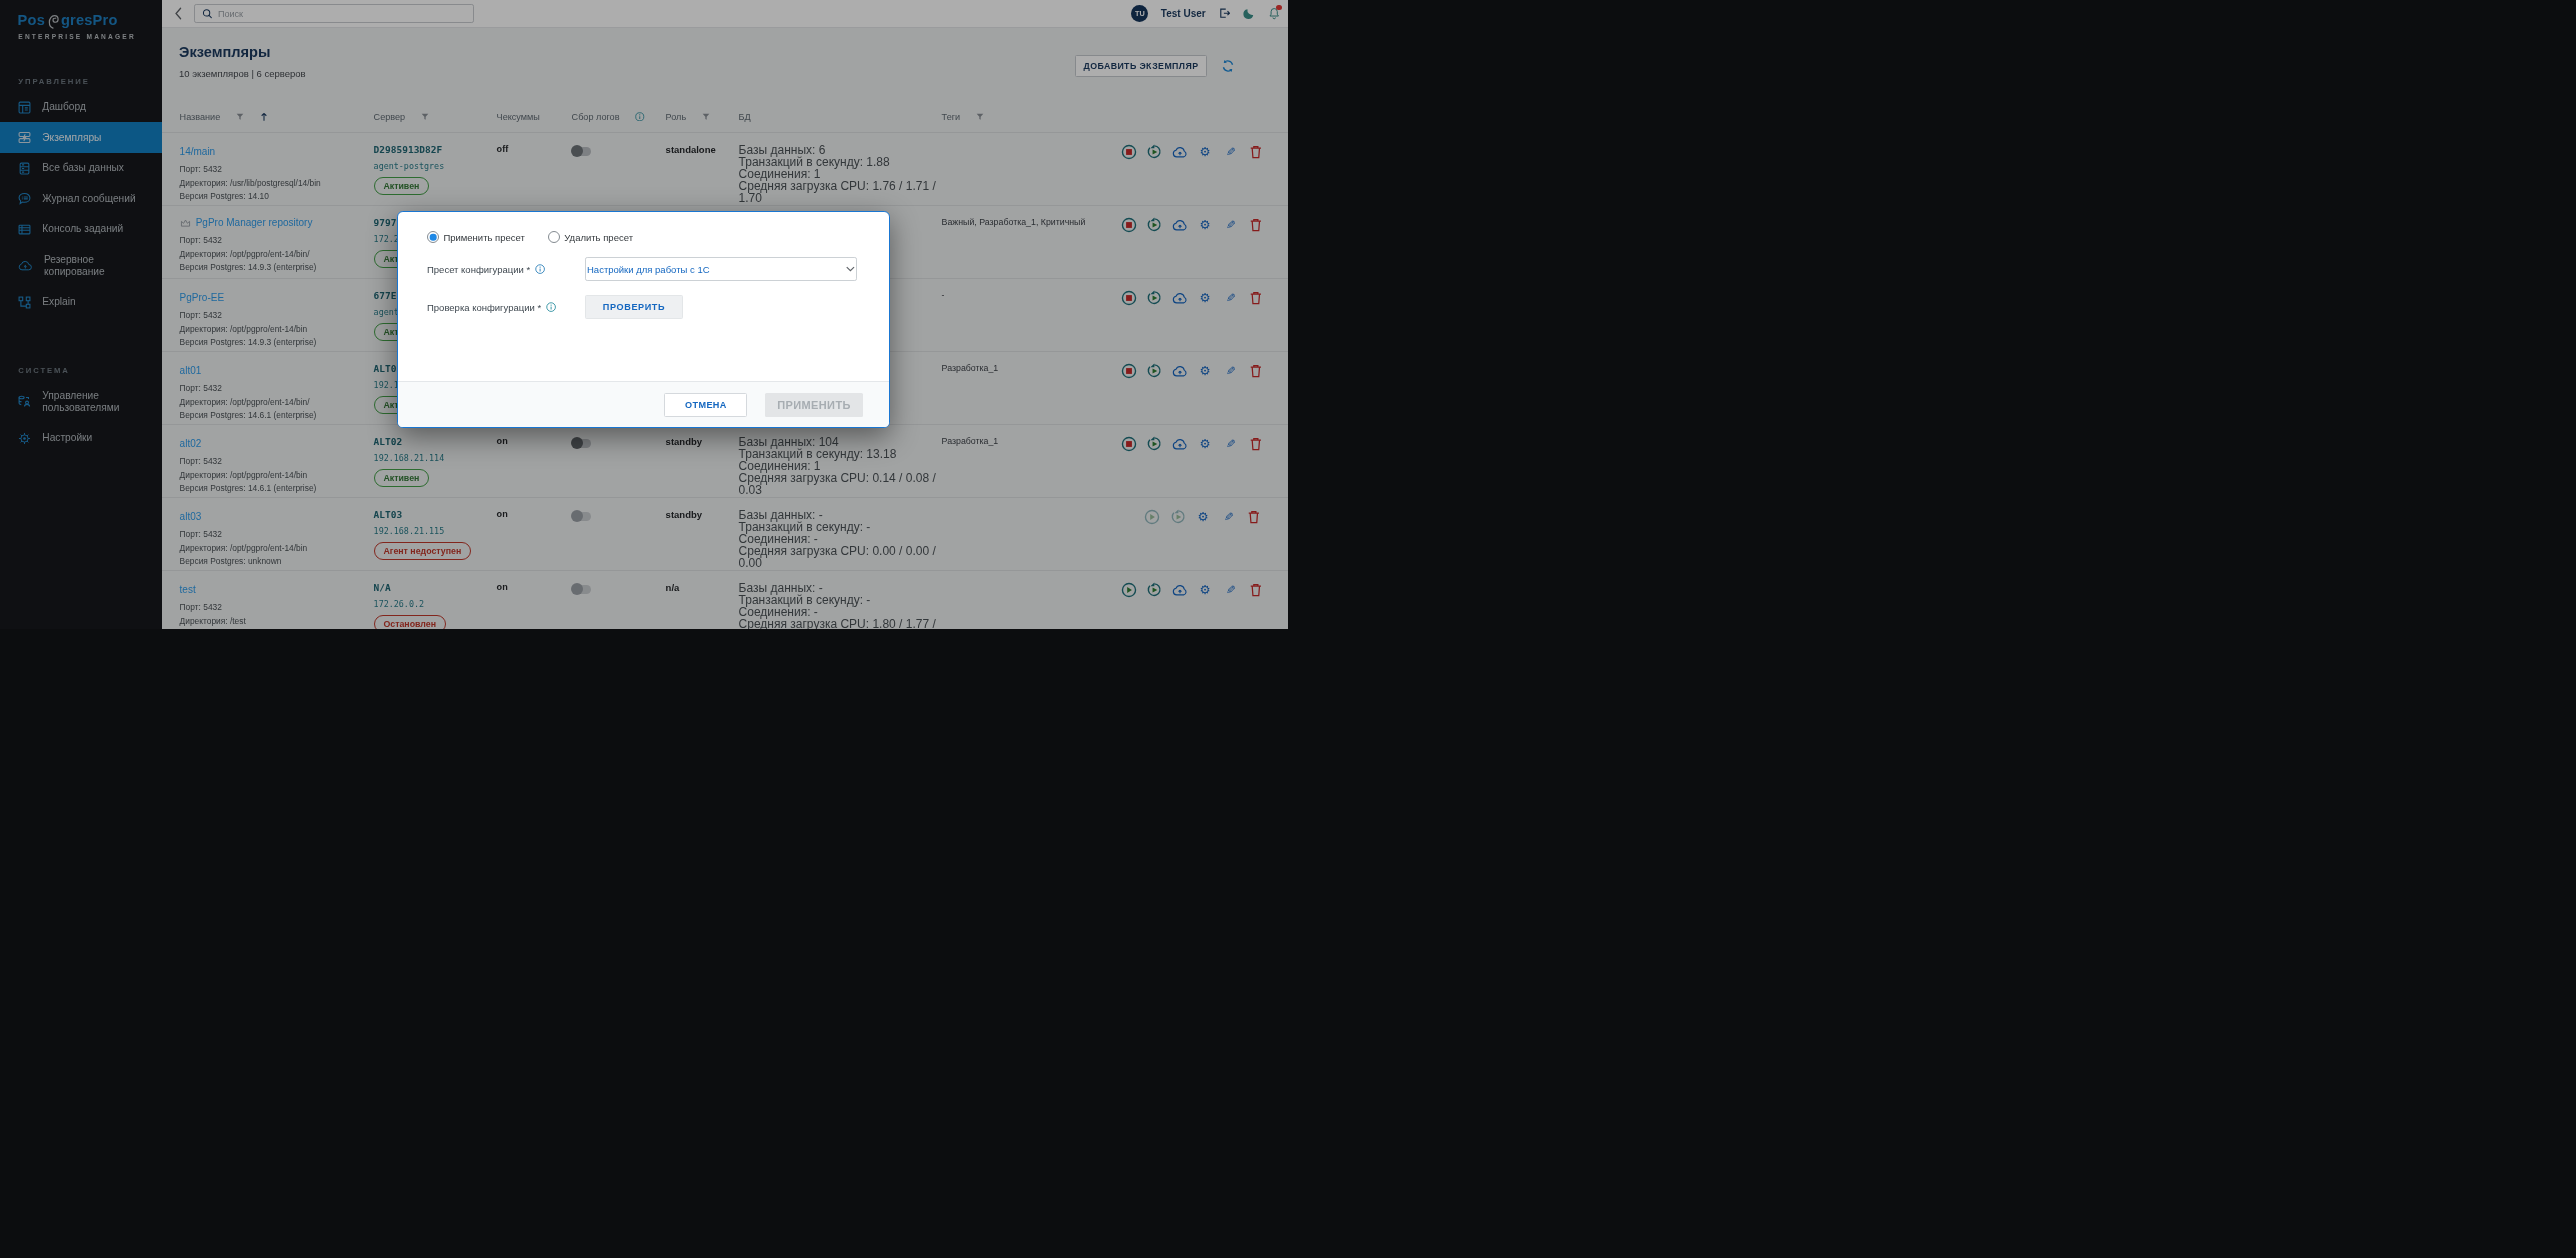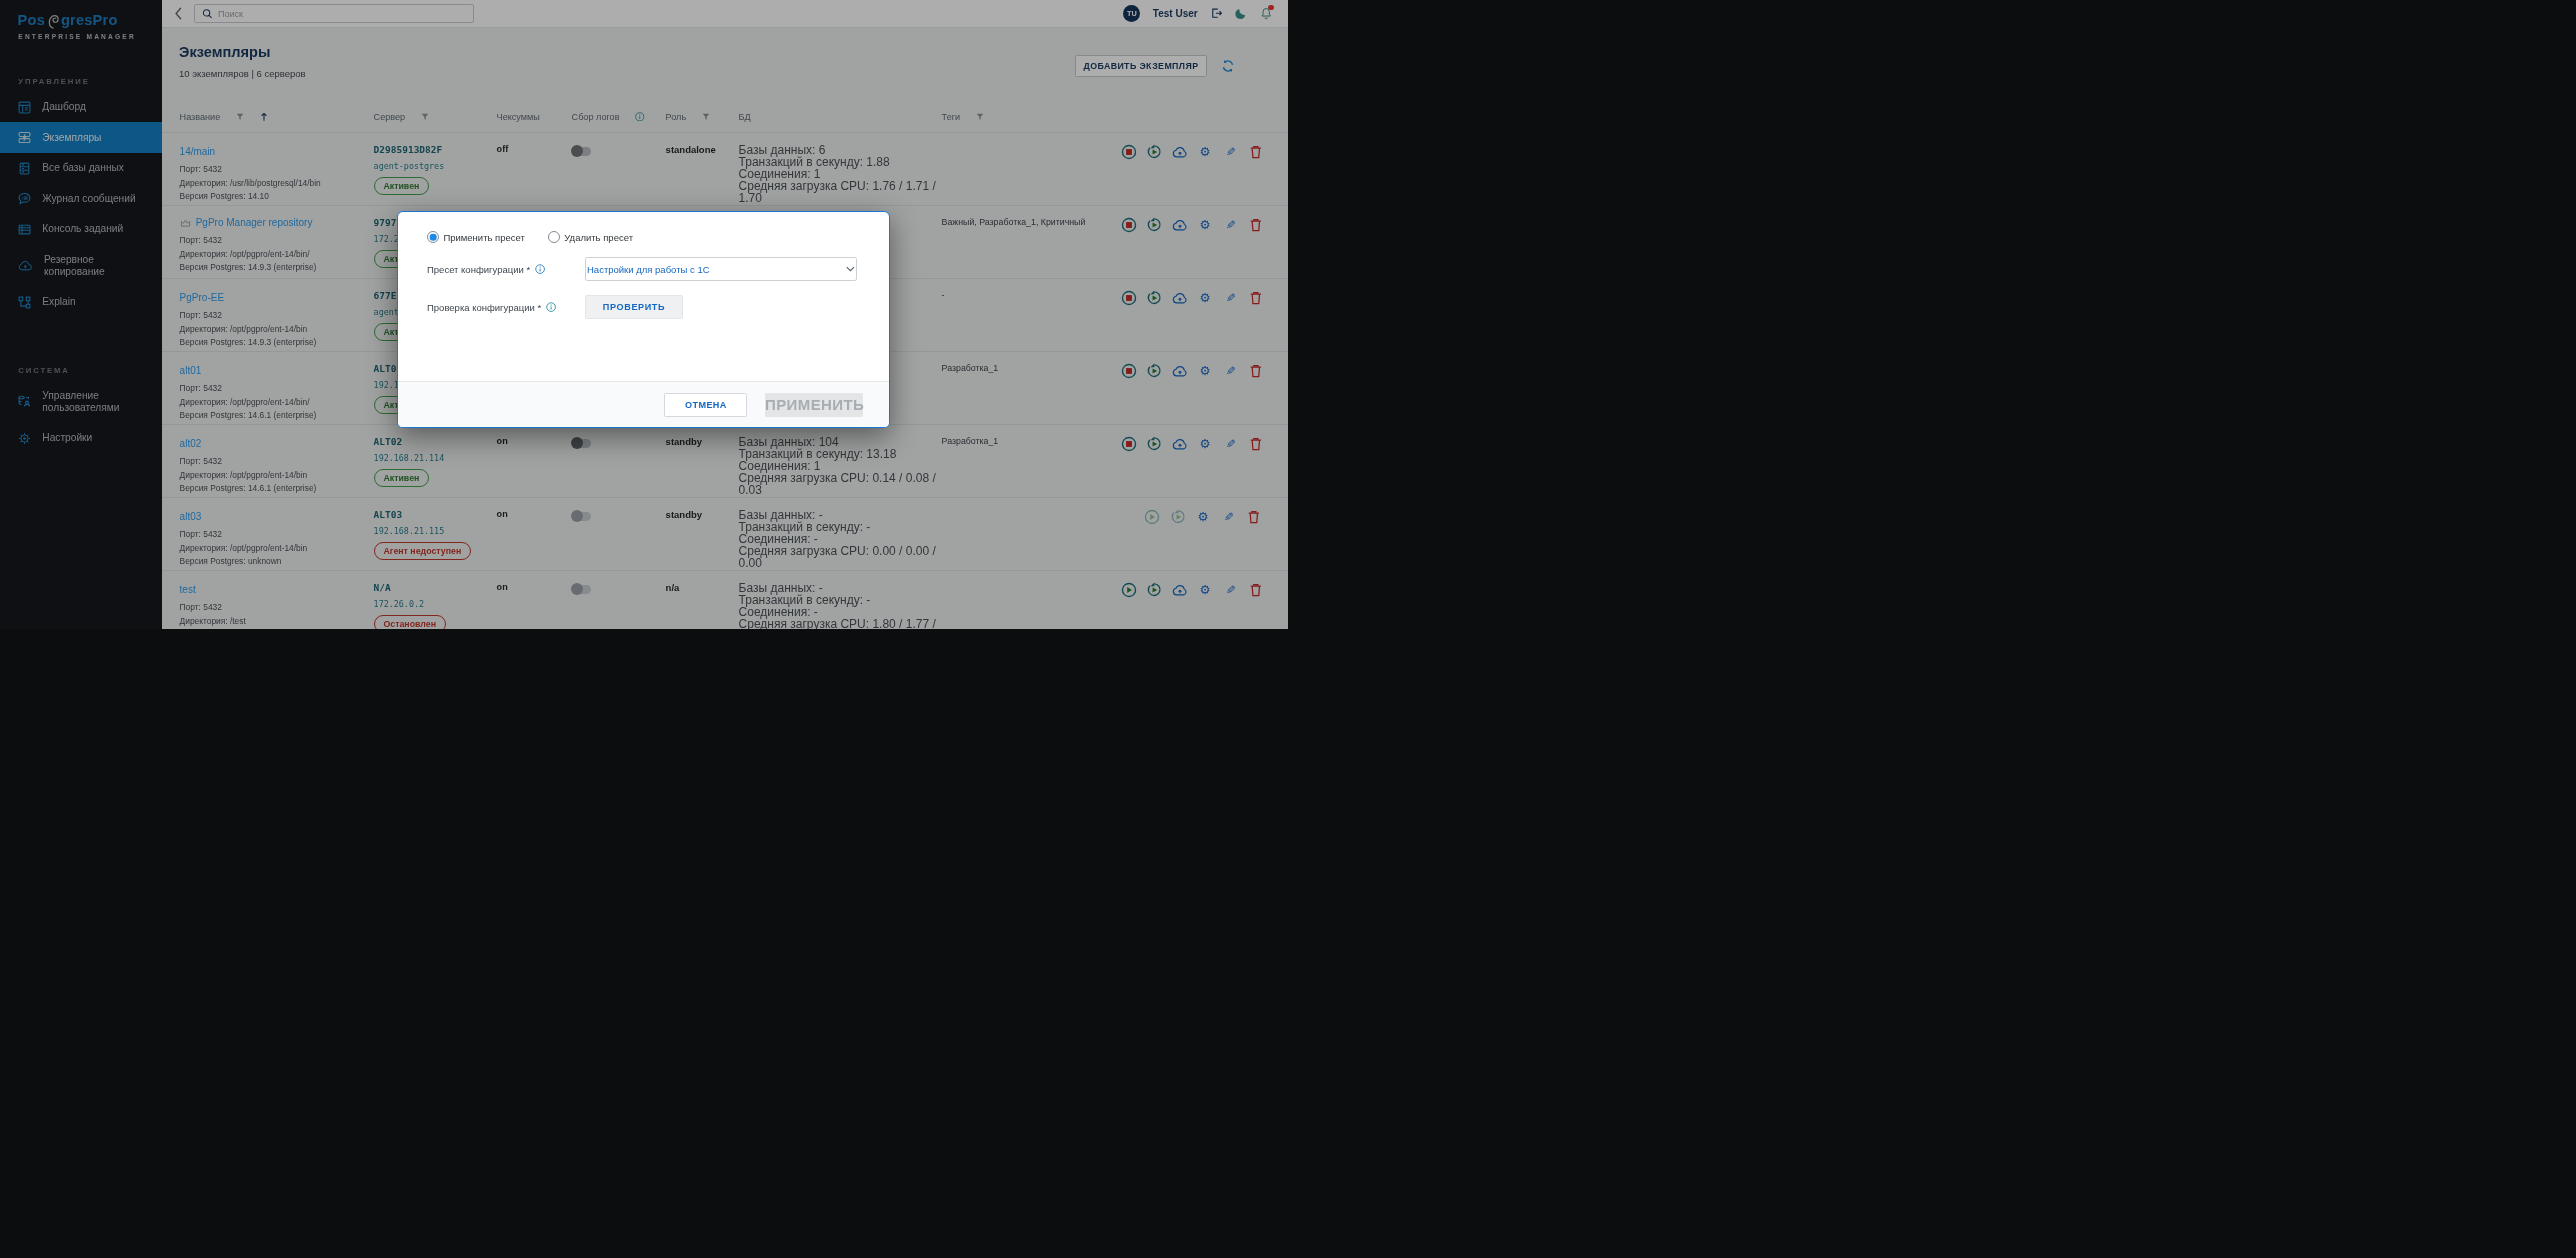--- a/index.html
+++ b/index.html
@@ -23,21 +23,21 @@
 
   
   .topbar { position:absolute; left:162px; top:0; right:0; height:28px; background:#fff;
             border-bottom:0.7px solid #e3e5e7; z-index:10; display:flex; align-items:center; }
   .back-btn { margin-left:11.7px; cursor:pointer; display:flex; }
   .searchbox { margin-left:12.4px; width:280px; height:19px; border:0.7px solid #c9ccd0; border-radius:2.2px;
                background:#fff; display:flex; align-items:center; padding:0 6.6px; gap:5.9px; }
   .searchbox input { border:none; outline:none; font-size:9.1px; color:#33383c; width:100%;
                      font-family:"Liberation Sans",sans-serif; background:transparent; }
   .searchbox input::placeholder { color:#9aa0a6; }
-  .top-right { margin-left:auto; display:flex; align-items:center; gap:12.4px; padding-right:16px; }
+  .top-right { margin-left:auto; display:flex; align-items:center; gap:12.4px; padding-right:8px; }
   .avatar { width:17px; height:17px; border-radius:50%; background:#15355c; color:#fff; font-size:7.3px;
             font-weight:bold; display:flex; align-items:center; justify-content:center; cursor:pointer; }
   .username { font-size:10px; font-weight:bold; color:#1b3a5f; cursor:pointer; }
   .bell-wrap { position:relative; display:flex; cursor:pointer; }
   .bell-dot { position:absolute; right:-1.5px; top:-2.2px; width:5.1px; height:5.1px; border-radius:50%; background:#e53935; }
 
   
   .page-title { position:absolute; left:179px; top:44px; font-size:14.6px; font-weight:bold; color:#1b3a5f; z-index:5; }
   .page-sub { position:absolute; left:179px; top:68px; font-size:9.5px; color:#44494e; z-index:5; }
   .add-btn { position:absolute; left:1075px; top:55px; width:132px; height:22px; background:#fff;
@@ -94,21 +94,21 @@
             padding:0 1px; color:#1467c0; font-size:9.5px; cursor:pointer; background:#fff; }
   .select svg { margin-left:auto; }
   .check-btn { width:98px; height:24px; background:#eef0f2; border:0.7px solid #e3e6e8; border-radius:1.5px;
                color:#1467c0; font-size:9.1px; font-weight:bold; letter-spacing:0.6px; cursor:pointer;
                font-family:"Liberation Sans",sans-serif; }
   .modal-foot { position:absolute; left:0; right:0; bottom:0; height:46px; background:#f8fafb; border-top:0.7px solid #e4e7ea;
                 border-radius:0 0 4.4px 4.4px; display:flex; align-items:center; justify-content:flex-end; gap:17.6px; padding-right:26px; }
   .btn-cancel { width:83px; height:24px; background:#fff; border:0.7px solid #d5d9dd; border-radius:1.5px; color:#1467c0;
                 font-size:9.1px; font-weight:bold; letter-spacing:0.4px; cursor:pointer; font-family:"Liberation Sans",sans-serif; }
   .btn-apply { width:98px; height:24px; background:#e3e5e7; border:none; border-radius:1.5px; color:#a7adb2;
-               font-size:15px; font-weight:bold; letter-spacing:0.4px; font-family:"Liberation Sans",sans-serif; }
+               font-size:11px; font-weight:bold; letter-spacing:0.4px; font-family:"Liberation Sans",sans-serif; }
   .glyph-gear { font-size:12.4px; color:#1565c0; line-height:1; }
   .glyph-pencil { font-size:11.7px; color:#1565c0; line-height:1; transform:scaleX(-1) rotate(0deg); display:inline-block; }
 </style>
 </head>
 <body>
 
 <div class="app">
 
   <nav class="sidebar">
     <div class="logo-row">

